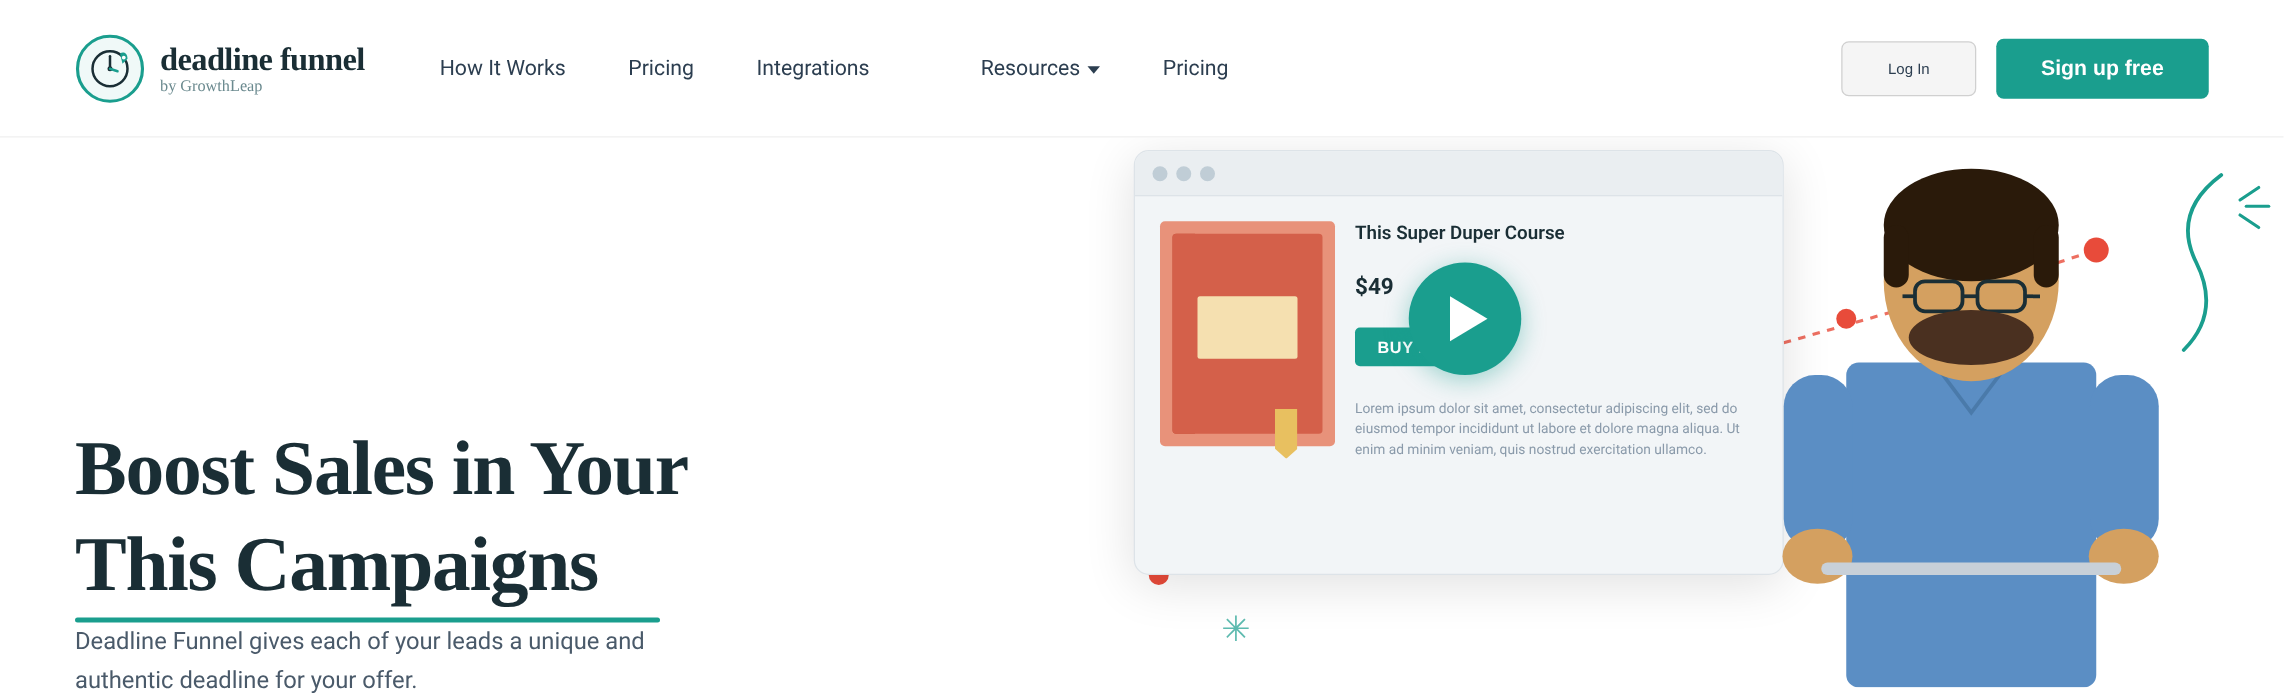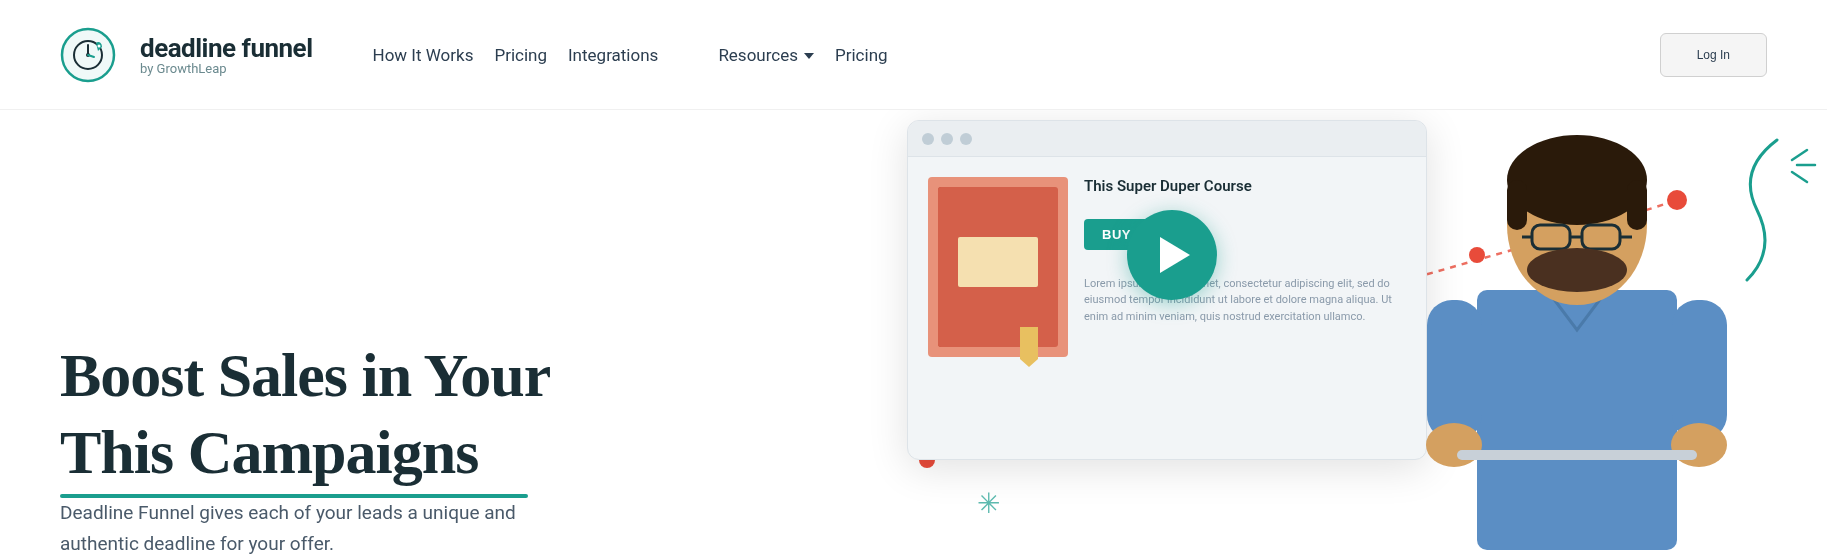--- a/index.html
+++ b/index.html
@@ -20,23 +20,24 @@
       height: 110px;
       background: #ffffff;
       border-bottom: 1px solid #f0f0f0;
       position: relative;
       z-index: 10;
     }
 
     .logo-area {
       display: flex;
       align-items: center;
-      gap: 24px;
+      gap: 12px;
       margin-right: 60px;
       flex-shrink: 0;
+      font-family: Liberation Serif, serif;
     }
 
     .logo-icon {
       width: 56px;
       height: 56px;
     }
 
     .logo-text-block {
       display: flex;
       flex-direction: column;
@@ -51,21 +52,21 @@
 
     .logo-sub {
       font-size: 13px;
       color: #6b8a8f;
       margin-top: -2px;
     }
 
     .nav-links {
       display: flex;
       align-items: center;
-      gap: 21px;
+      gap: 50px;
       flex: 1;
     }
 
     .nav-link {
       font-size: 17px;
       color: #2c3e50;
       text-decoration: none;
       cursor: pointer;
       white-space: nowrap;
       font-weight: 400;
@@ -402,20 +403,21 @@
     <a class="nav-link">Integrations</a>
     <a class="nav-link nav-link-resources">
       <span>Resources</span>
       <span class="chevron-down"></span>
     </a>
     <a class="nav-link">Pricing</a>
   </div>
 
   <div class="nav-actions">
     <button class="btn-login">Log In</button>
+    <button class="btn-signup">Sign up free</button>
   </div>
 </nav>
 
 <section class="hero">
 
   <div class="hero-text">
     <h1 class="hero-headline">
       <span>Boost Sales in Your</span>
       <br>
       <span class="hero-headline-underline">This Campaigns</span>
@@ -454,20 +456,21 @@
 
         <div class="book-area">
           <div class="book-spine"></div>
           <div class="book-cover"></div>
           <div class="book-label"></div>
           <div class="book-bookmark"></div>
         </div>
 
         <div class="course-card">
           <div class="course-title">This Super Duper Course</div>
+          <div class="course-price">$49</div>
           <button class="buy-now-btn">BUY NOW</button>
           <div class="course-lorem">Lorem ipsum dolor sit amet, consectetur adipiscing elit, sed do eiusmod tempor incididunt ut labore et dolore magna aliqua. Ut enim ad minim veniam, quis nostrud exercitation ullamco.</div>
         </div>
       </div>
     </div>
 
     <div class="play-circle">
       <div class="play-triangle"></div>
     </div>
 

